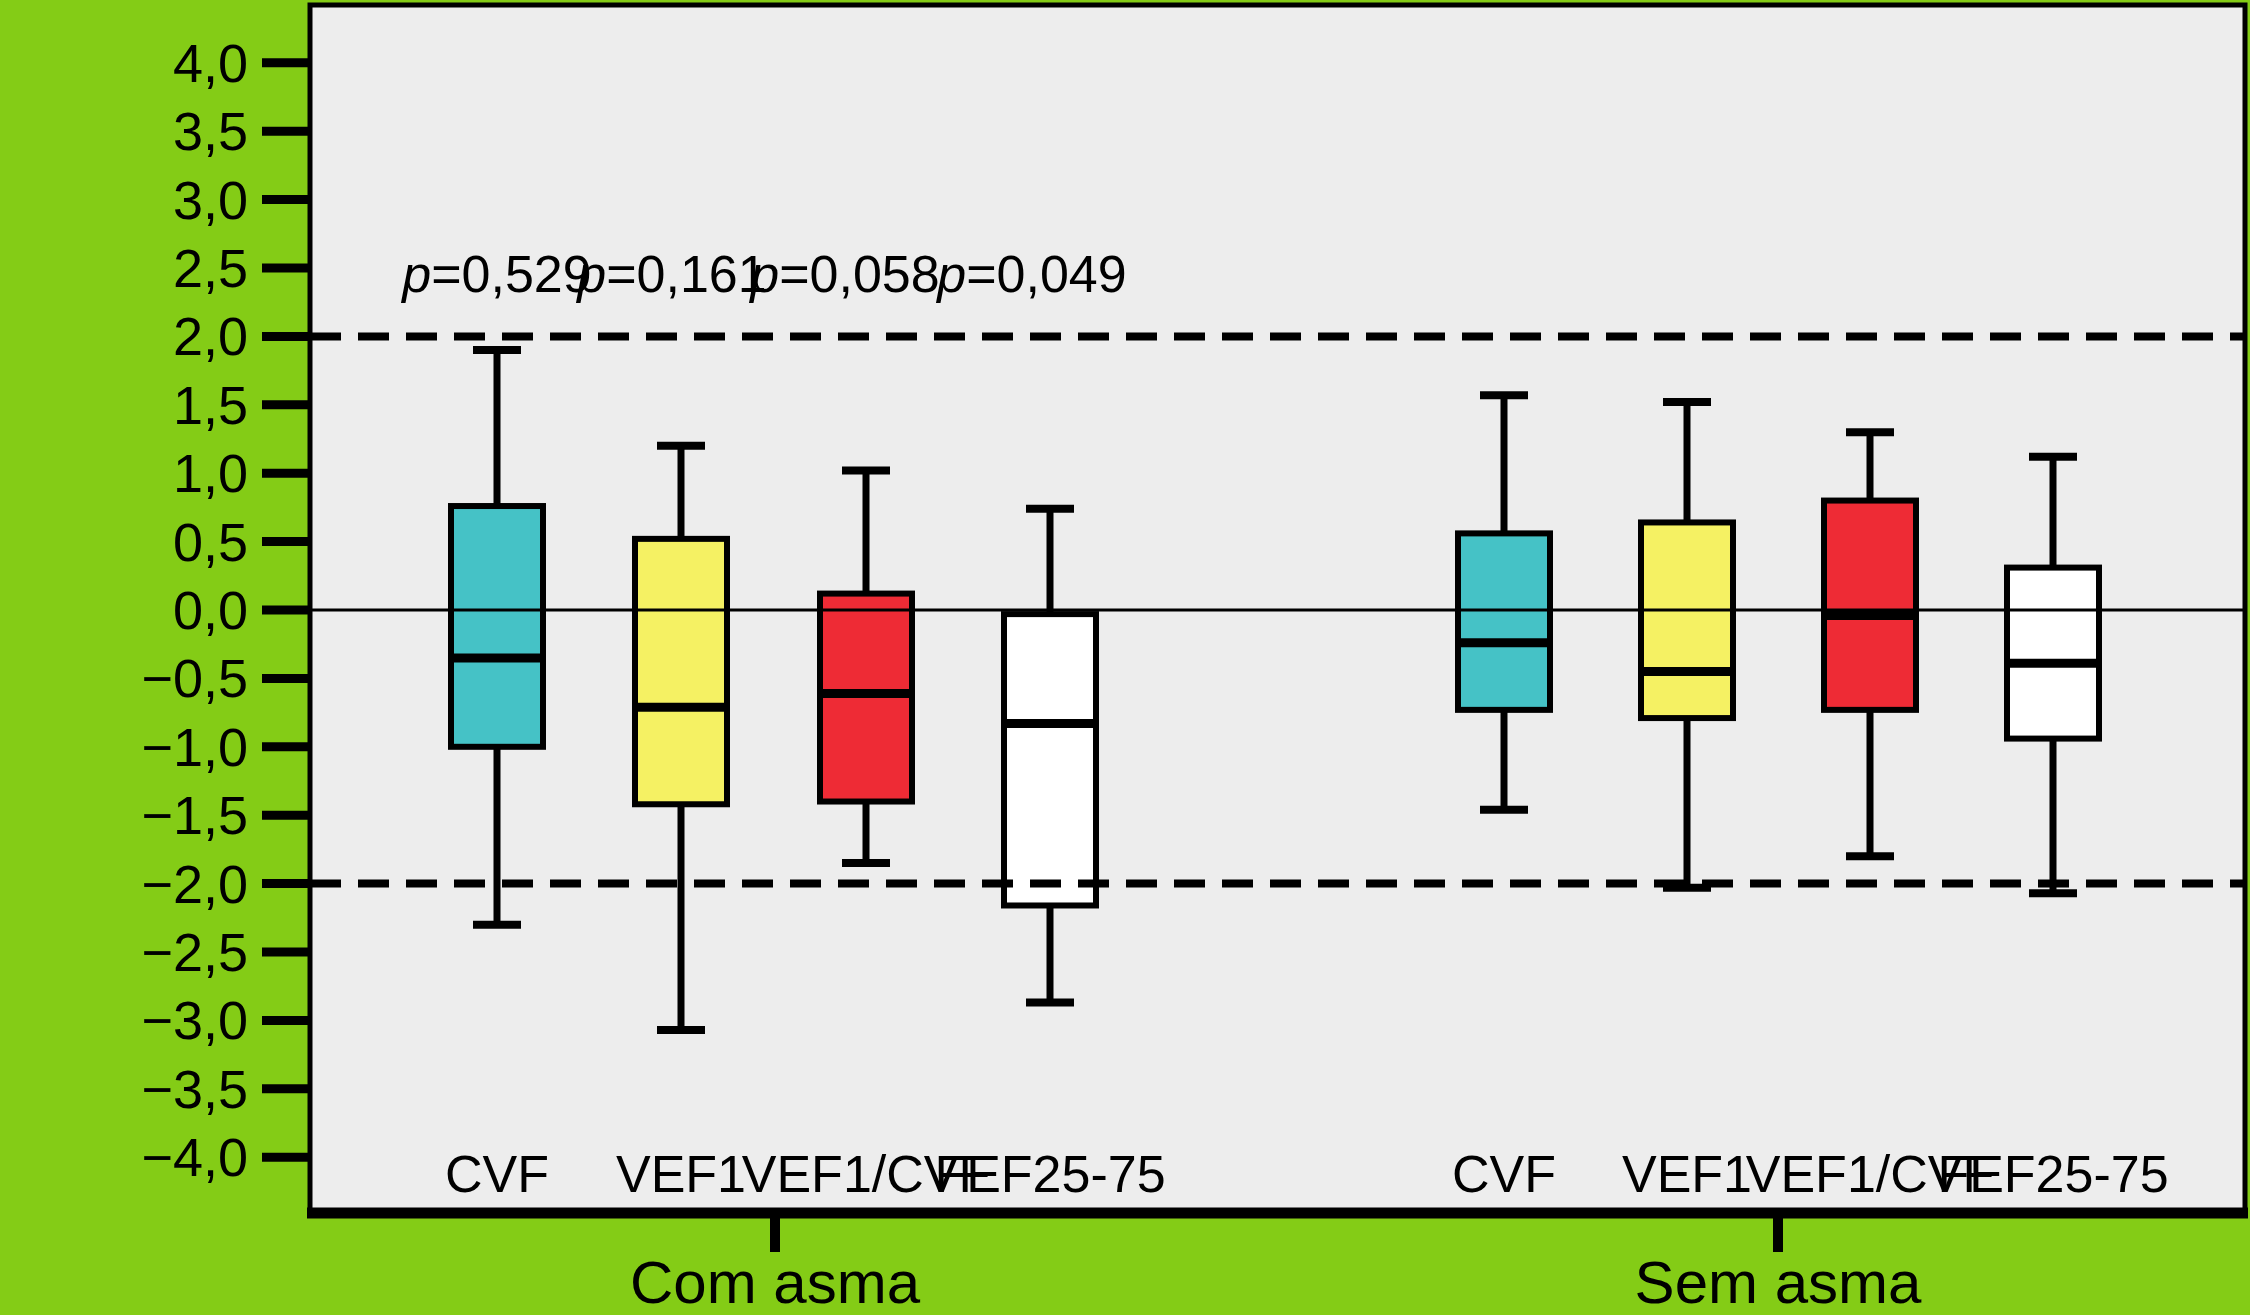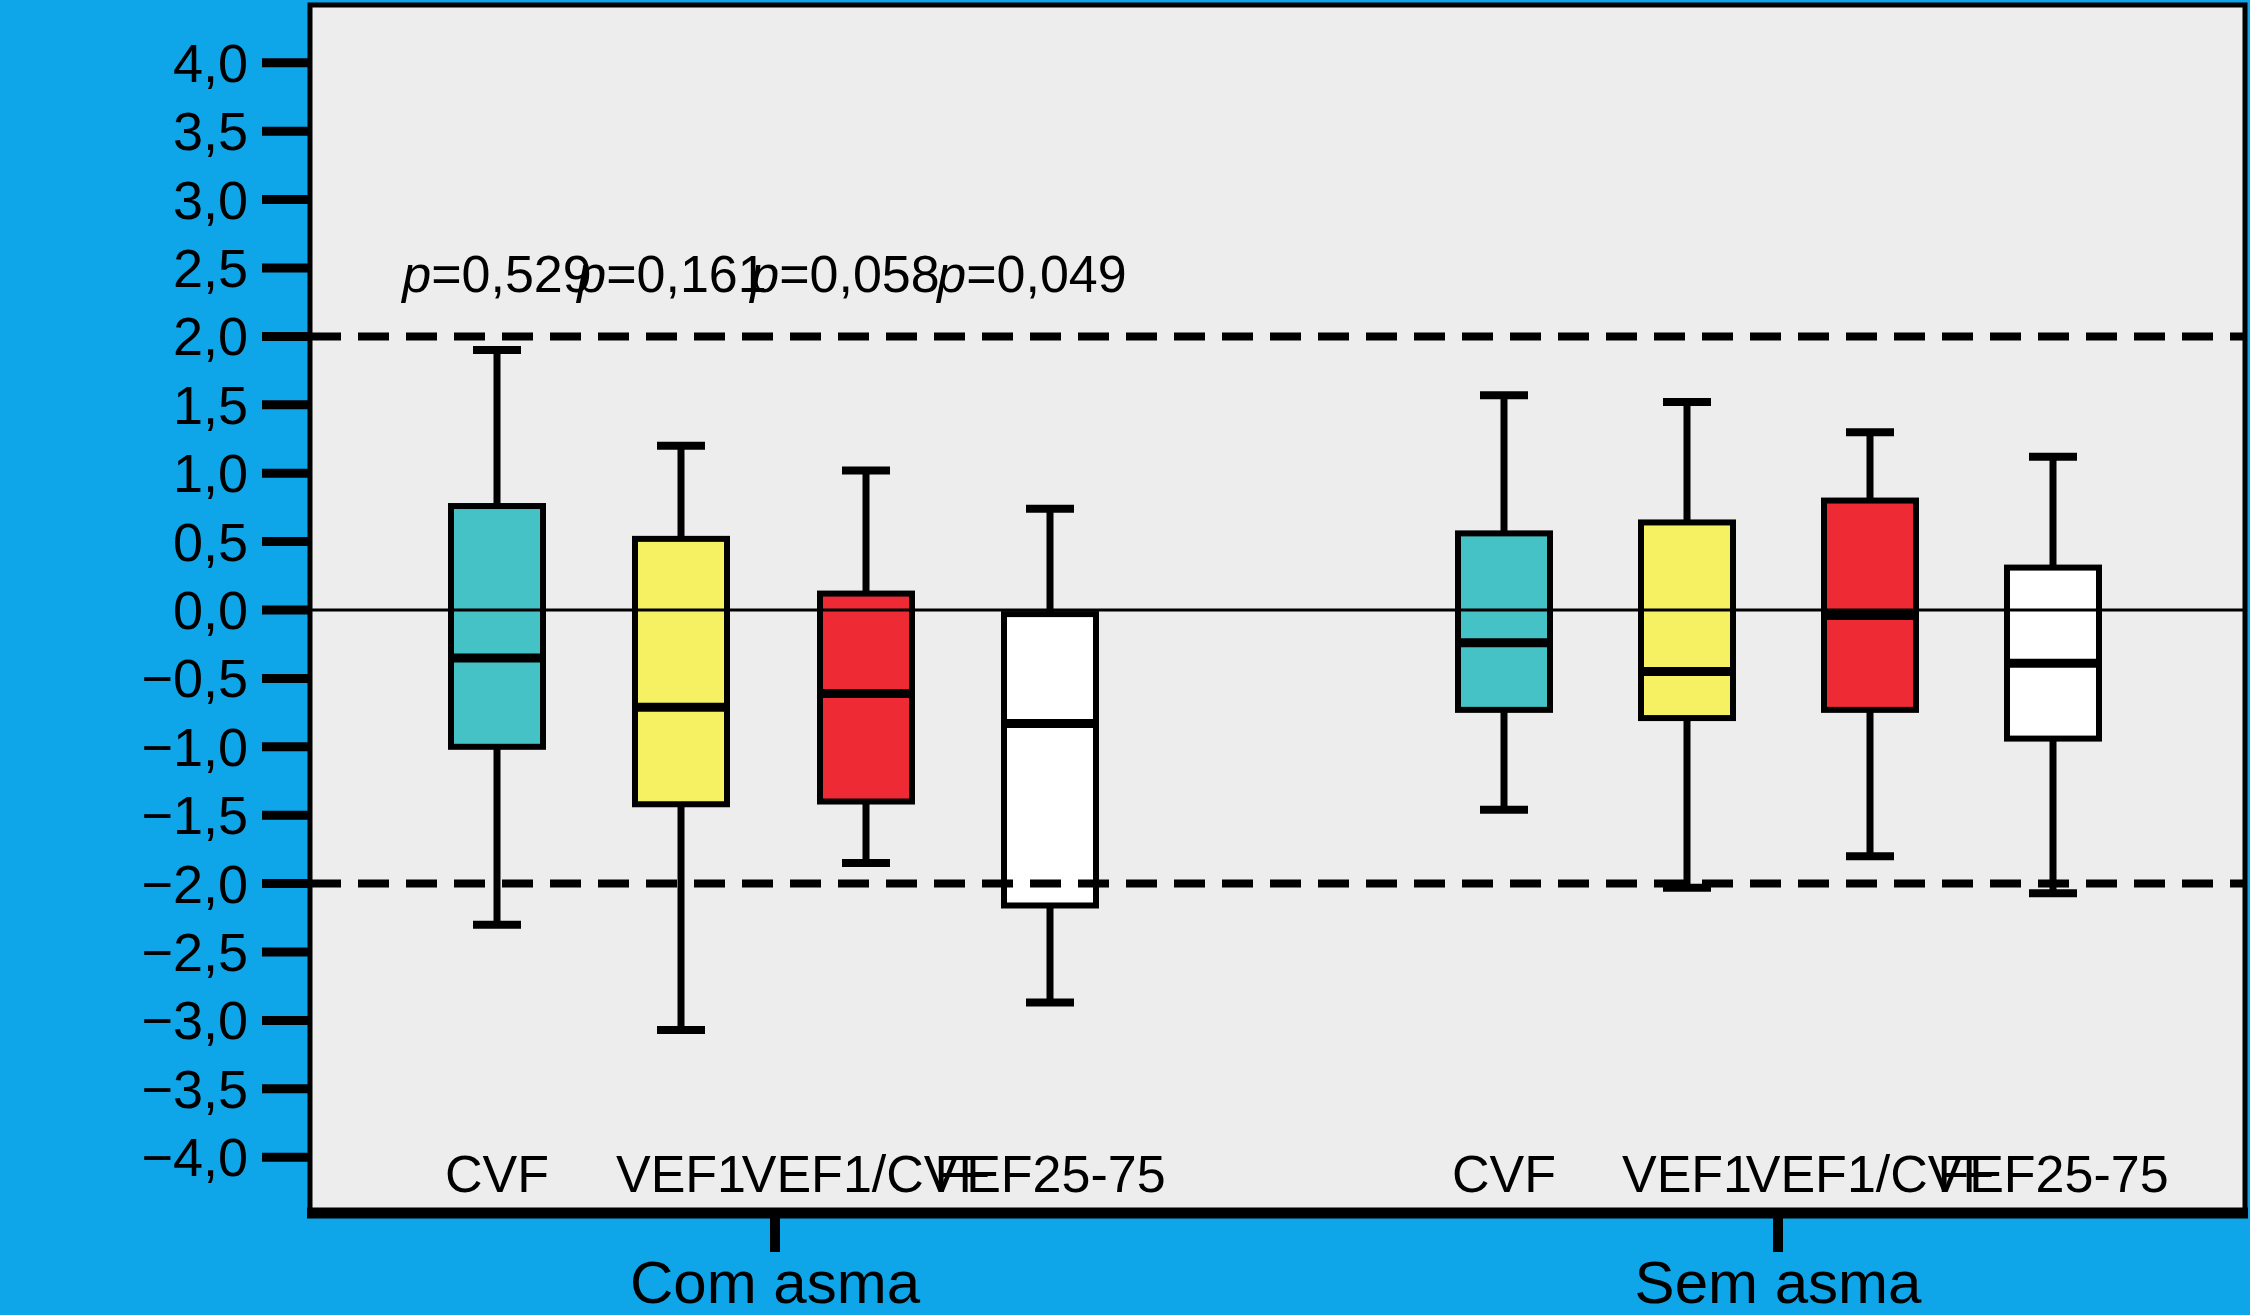--- a/index.html
+++ b/index.html
@@ -1,17 +1,17 @@
 <!DOCTYPE html>
 <html><head>
 <meta charset="utf-8">
 <style>
   html,body{margin:0;padding:0;background:#ffffff;}
   body{font-family:"Liberation Sans","DejaVu Sans",sans-serif;}
-  #fig-wrap{width:2250px;height:1315px;position:relative;background:#0ea5e9;overflow:hidden;}
+  #fig-wrap{width:2250px;height:1315px;position:relative;background:#84cc16;overflow:hidden;}
   svg{display:block;}
   svg text{font-family:"Liberation Sans","DejaVu Sans",sans-serif;fill:#000;}
   .axis-title{font-size:58px;}
   .group-label{font-size:60px;}
 </style>
 </head>
 <body>
 
 <div id="fig-wrap">
   <svg id="chart-svg" width="2250" height="1315" viewBox="0 0 2250 1315">

